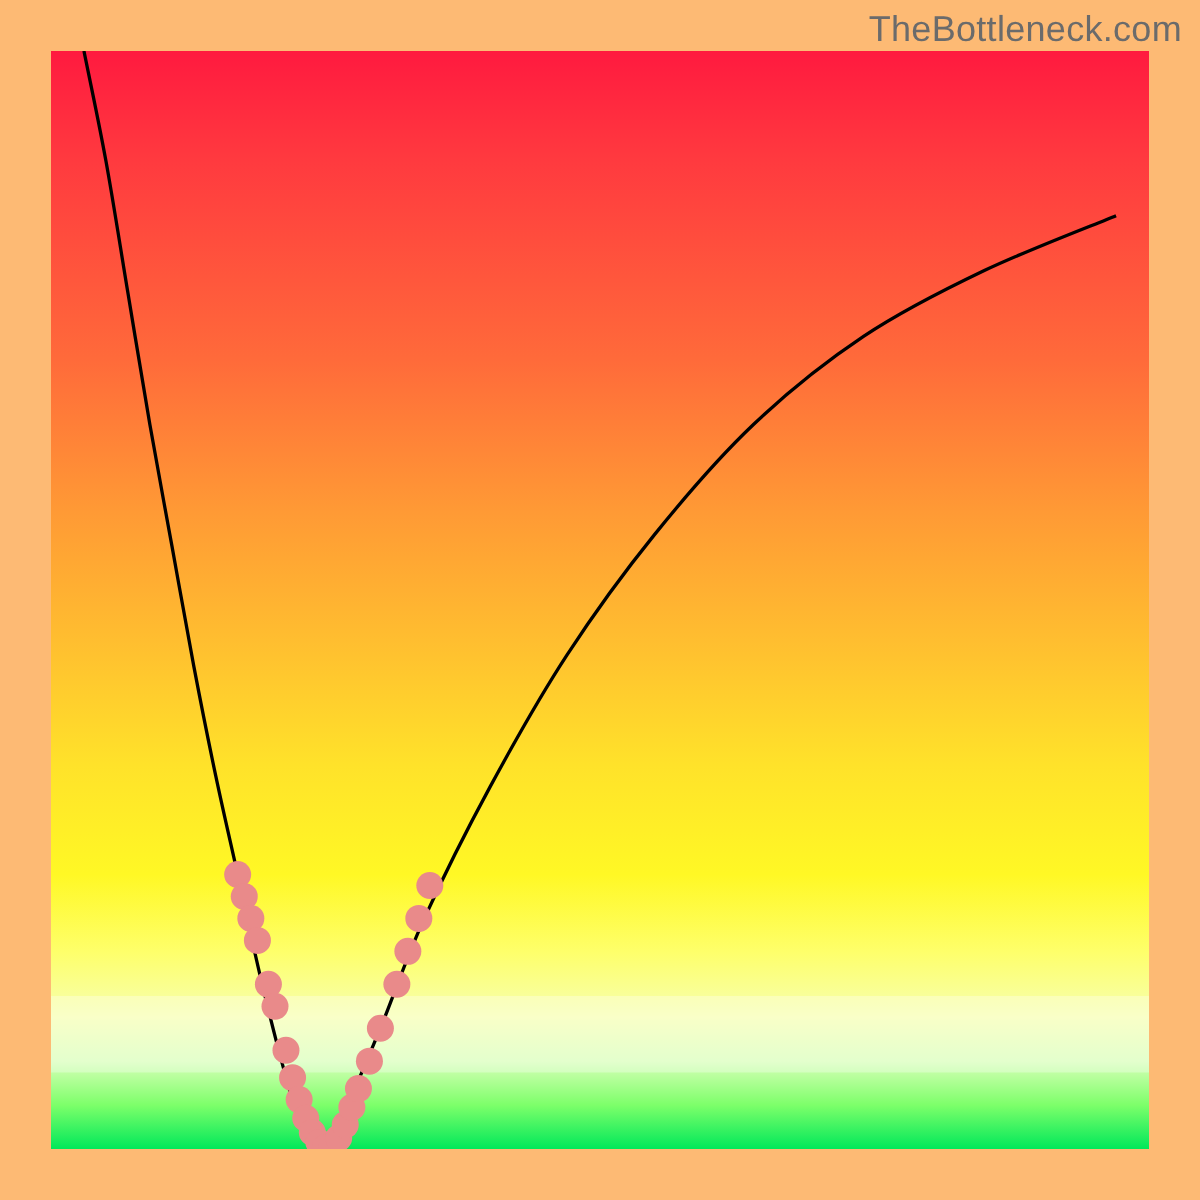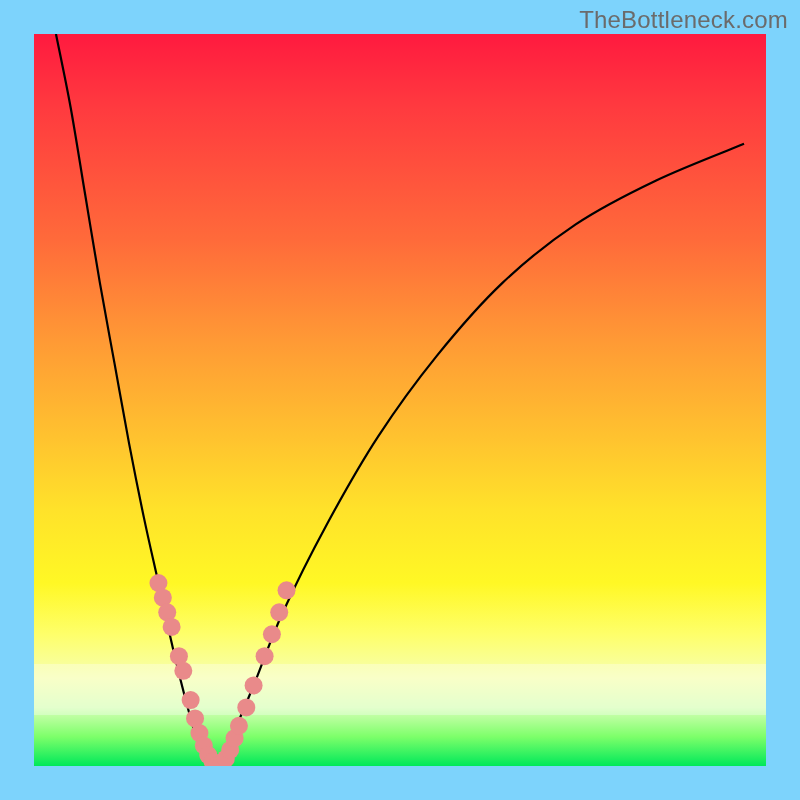--- a/index.html
+++ b/index.html
@@ -10,21 +10,21 @@
     overflow: hidden;
     background: #000;
     font-family: Arial, Helvetica, sans-serif;
   }
   .frame {
     position: absolute;
     left: 0;
     top: 0;
     width: 800px;
     height: 800px;
-    background: #7dd3fc;
+    background: #fdba74;
   }
   .plot-area {
     position: absolute;
     left: 34px;
     top: 34px;
     width: 732px;
     height: 732px;
     
     background: linear-gradient(
       to bottom,

